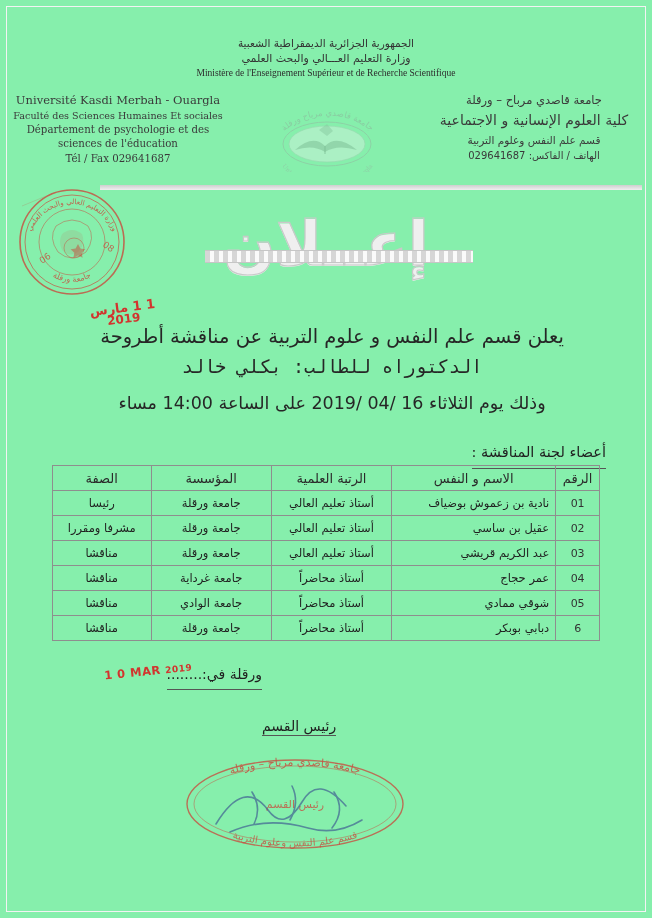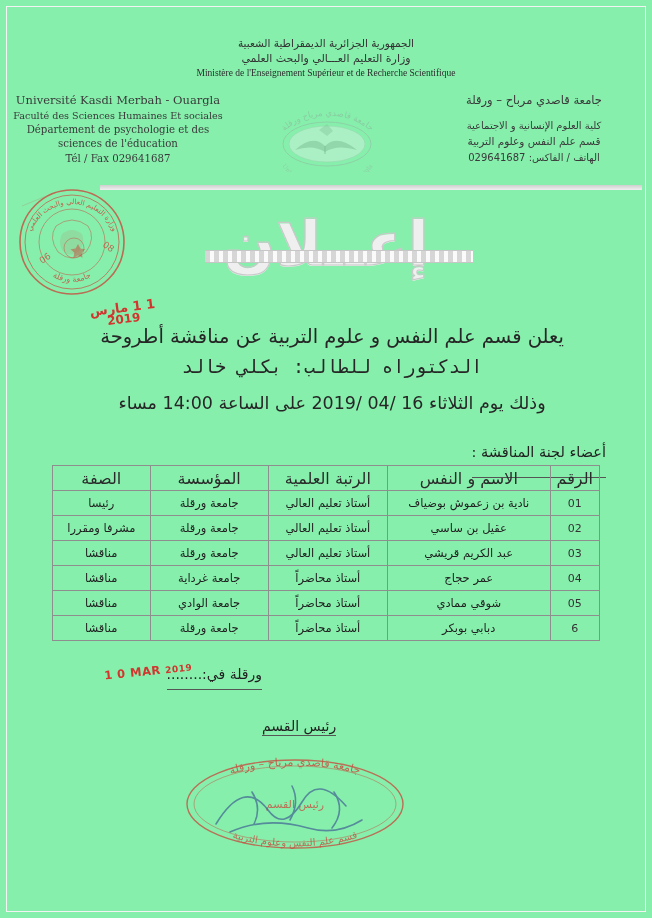--- a/index.html
+++ b/index.html
@@ -37,21 +37,21 @@
   .hdr-left .l2{font-size:9.6px;}
   .hdr-left .l3{font-size:10.2px;}
   .hdr-left .l4{font-size:10.2px;}
   .hdr-left .l5{font-size:10.2px;}
 
   .hdr-right{
     position:absolute;right:8px;top:92px;width:220px;text-align:center;
     direction:rtl;color:#3a3a3a;line-height:1.55;
   }
   .hdr-right .r1{font-size:11.5px;}
-  .hdr-right .r2{font-size:10px;margin-top:8px;}
+  .hdr-right .r2{font-size:14px;}
   .hdr-right .r3{font-size:10.5px;}
   .hdr-right .r4{font-size:10px;}
 
   
   .logo{
     position:absolute;left:255px;top:100px;width:145px;height:72px;
     opacity:.35;
   }
 
   
@@ -98,32 +98,32 @@
     direction:rtl;text-align:center;color:#262626;
   }
   .bl1{font-size:19.5px;line-height:30px;letter-spacing:.3px;}
   .bl2{font-size:18.5px;line-height:34px;font-family:Liberation Mono, monospace;}
   .bl3{font-size:17.5px;line-height:34px;}
 
   
   .committee-h{
     position:absolute;right:46px;top:444px;direction:rtl;
     font-size:14.5px;color:#1f1f1f;
-    border-bottom:1px solid #555;padding-bottom:17px;
+    border-bottom:1px solid #555;padding-bottom:8px;
   }
 
   
   .tbl-wrap{position:absolute;left:52px;top:465px;width:548px;}
   table{border-collapse:collapse;width:100%;direction:rtl;
     font-size:11.5px;color:#1f1f1f;background:rgba(255,255,255,.0);}
   th,td{border:1px solid #8e8e8e;height:22px;padding:1px 6px;
     text-align:center;font-weight:400;white-space:nowrap;}
-  th{font-size:16px;color:#2a2a2a;}
+  th{font-size:13px;color:#2a2a2a;}
   td.num{font-size:11px;color:#333;}
-  td.nm{text-align:center;}
+  td.nm{text-align:right;}
   col.c-num{width:8%;}
   col.c-name{width:30%;}
   col.c-rank{width:22%;}
   col.c-inst{width:22%;}
   col.c-role{width:18%;}
 
   
   .place-date{
     position:absolute;right:390px;top:666px;direction:rtl;
     font-size:14px;color:#1f1f1f;

